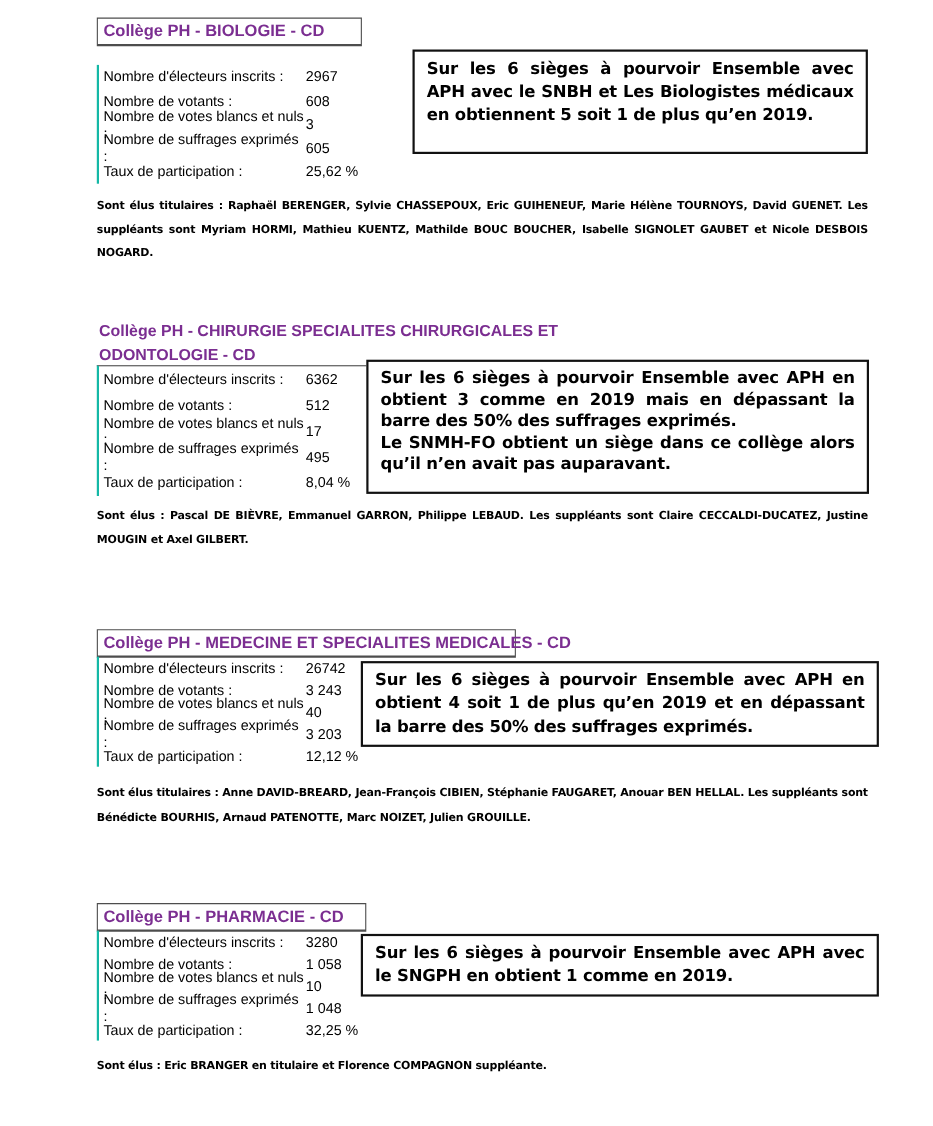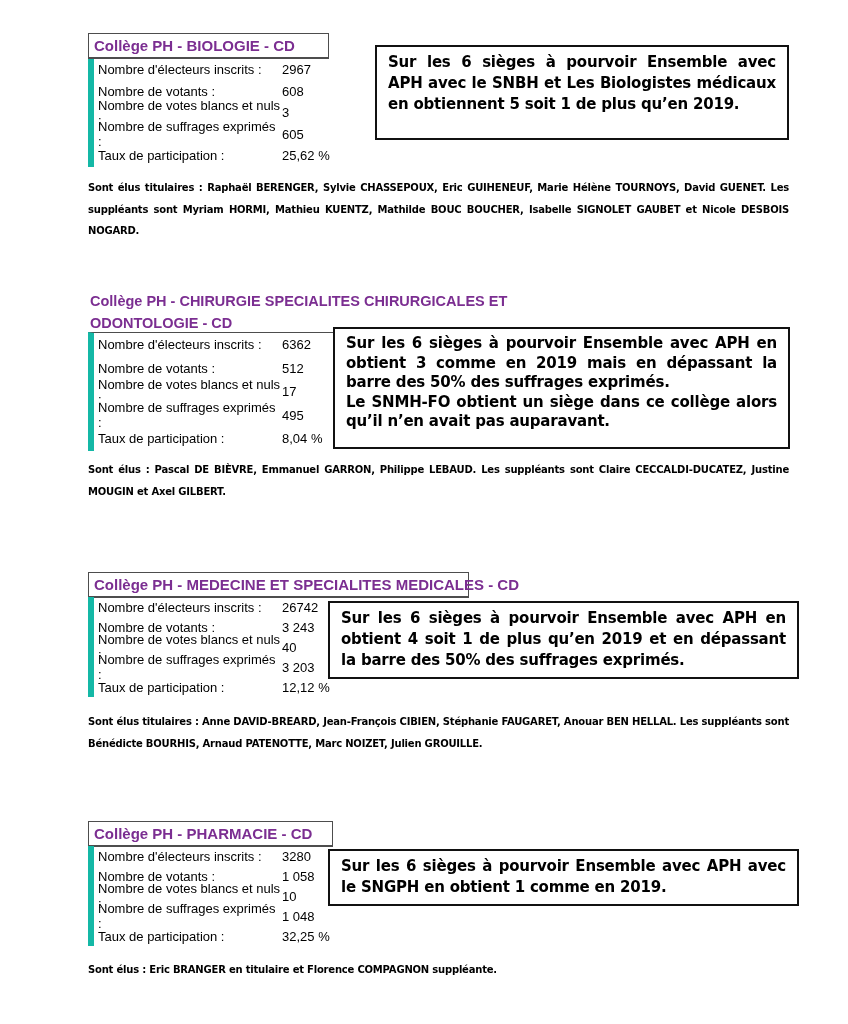--- a/index.html
+++ b/index.html
@@ -35,21 +35,21 @@
     font-size: 14.5px;
     font-weight: bold;
     color: #7b2e91;
     line-height: 22px;
     white-space: pre-line;
   }
   
   .stats {
     position: absolute;
     box-sizing: border-box;
-    border-left: 6px solid #14b8a6;
+    border-left: 2px solid #14b8a6;
     padding-left: 4px;
   }
   .stats.topline { border-top: 1px solid #4d4d4d; }
   .stat-row {
     display: flex;
     align-items: center;
     font-size: 13px;
     color: #000000;
   }
   .s1 .stat-row { height: 21.5px; }
@@ -80,21 +80,21 @@
     margin: 0;
     font-family: "DejaVu Sans", sans-serif;
     font-weight: bold;
     font-size: 10px;
     line-height: 21.5px;
     text-align: justify;
     letter-spacing: -0.2px;
     color: #000000;
   }
   
-  .t1 { left: 88px;  top: 33px;  width: 241px; }
+  .t1 { left: 88px;  top: 16px;  width: 241px; }
   .s1 { left: 88px;  top: 59px;  width: 247px; }
   .b1 { left: 375px; top: 45px;  width: 414px; min-height: 95px; }
   .p1 { left: 88px;  top: 177px; width: 701px; }
 
   .h2 { left: 90px;  top: 290px; width: 470px; }
   .s2 { left: 88px;  top: 332px; width: 247px; }
   .b2 { left: 333px; top: 327px; width: 457px; min-height: 122px; }
   .p2 { left: 88px;  top: 459px; width: 701px; }
 
   .t3 { left: 88px;  top: 572px; width: 381px; }

